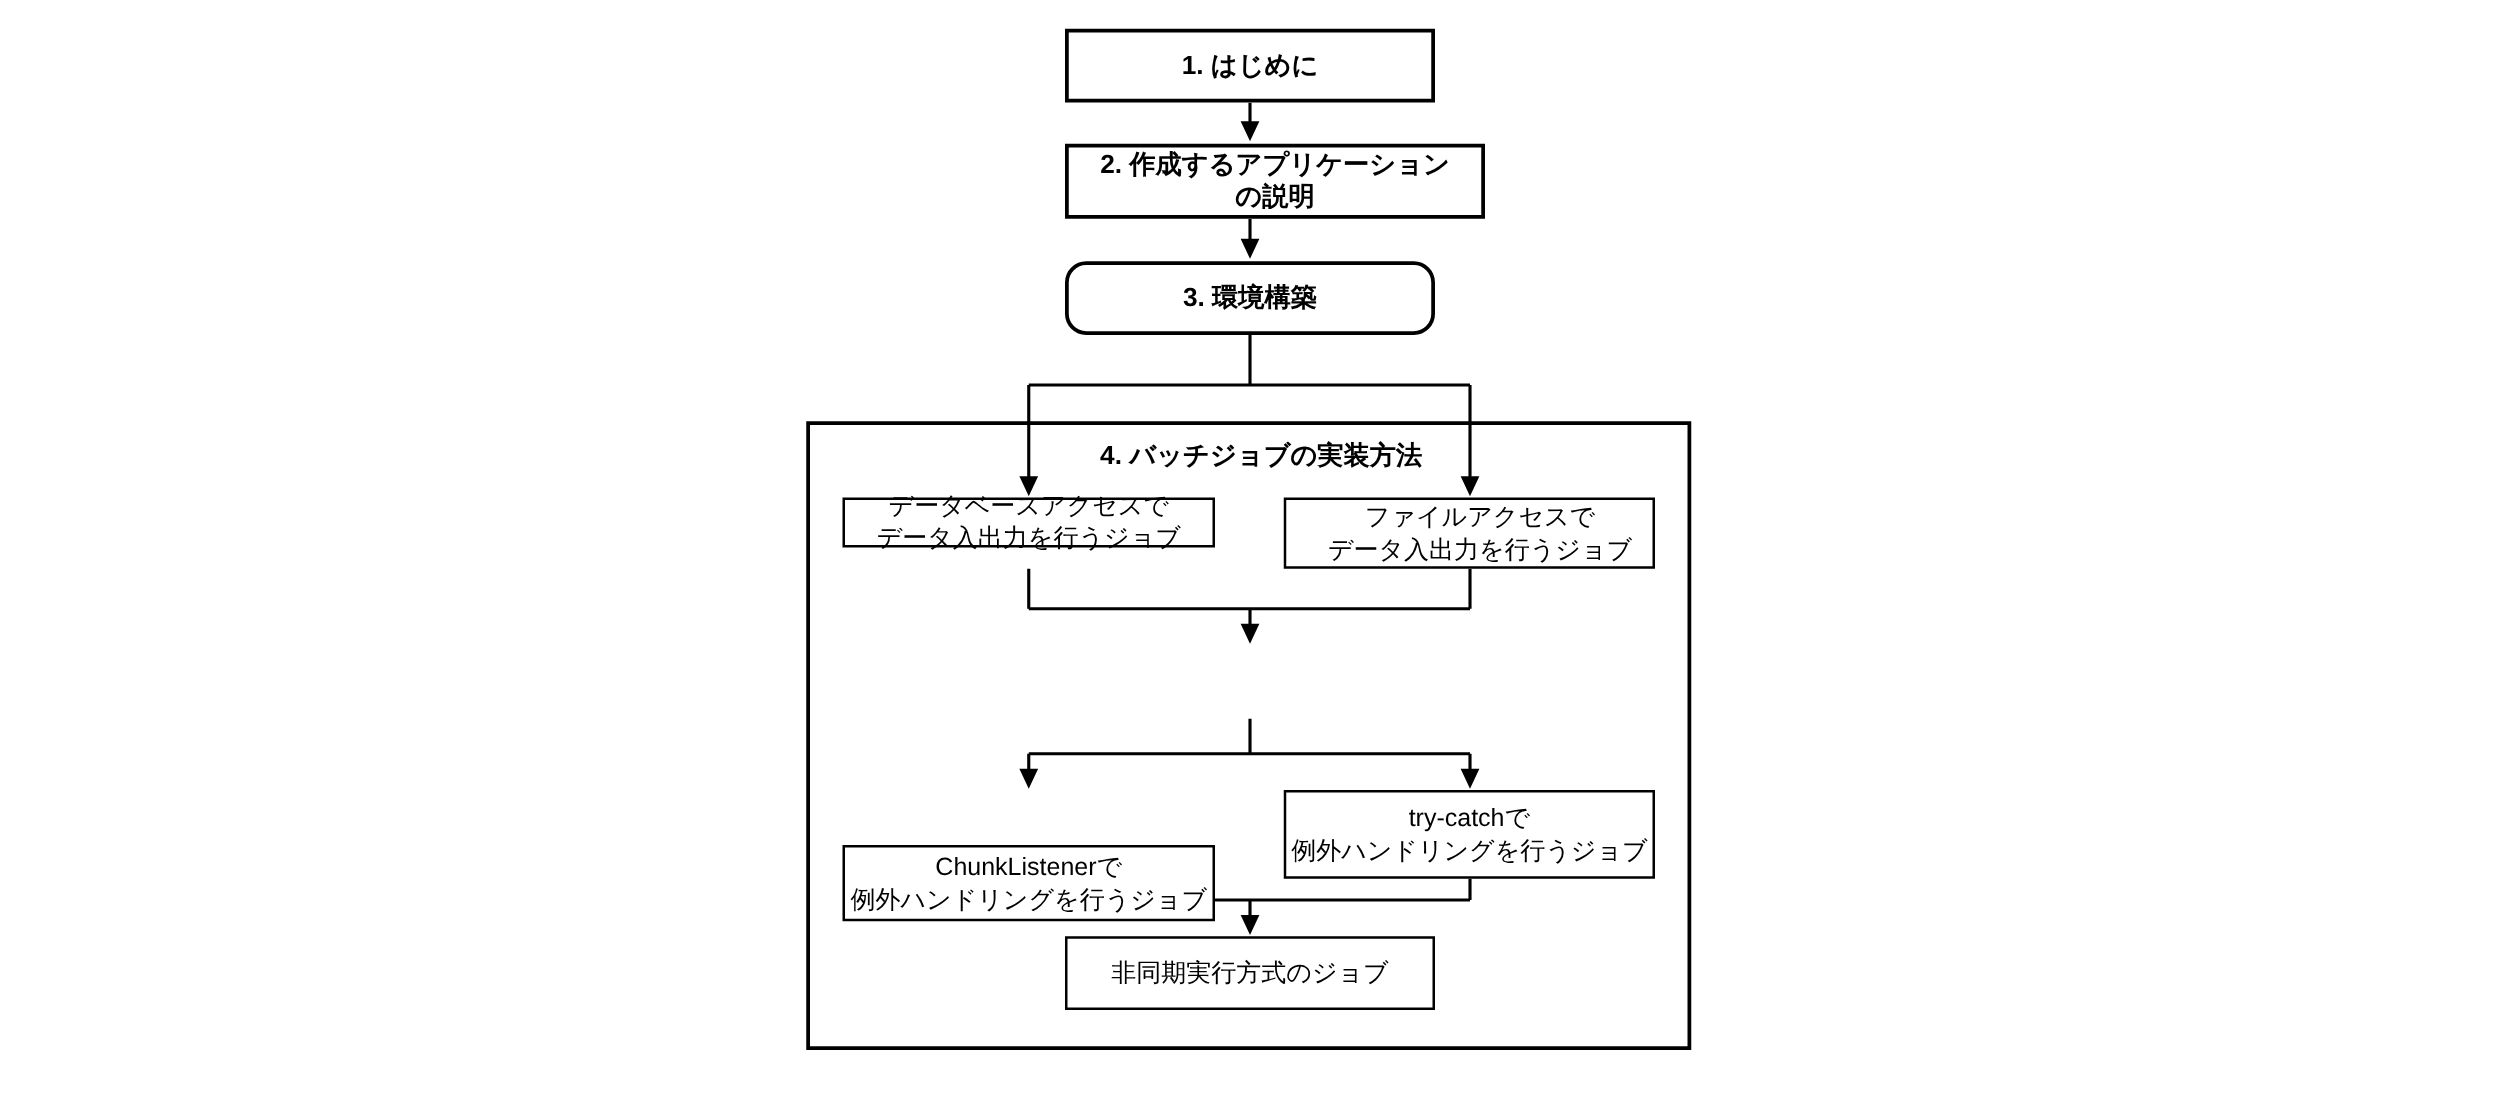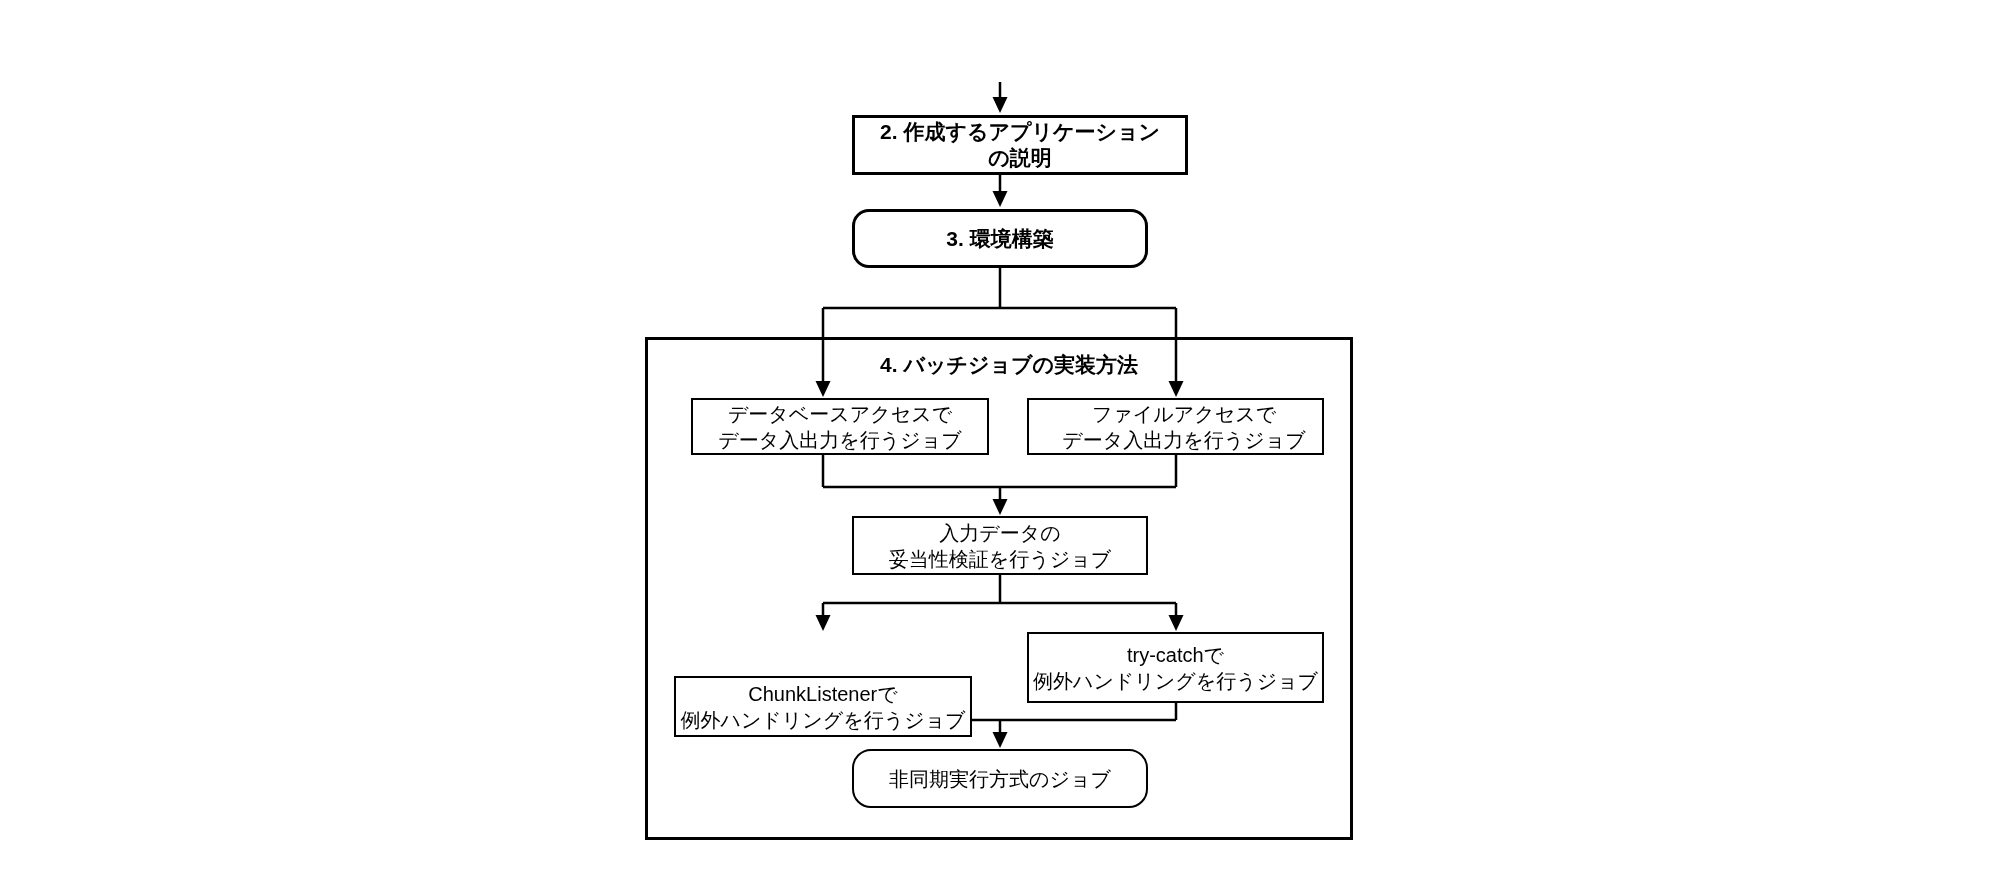--- a/index.html
+++ b/index.html
@@ -106,52 +106,51 @@
     </g>
     <g>
       <path d="M823 693 V720 M1176 693 V720 M823 720 H1176 M1000 720 V733"></path>
       <polygon points="1000,748 992.5,732 1007.5,732"></polygon>
     </g>
   </svg>
 
   <div class="group-box"></div>
   <div class="group-title">4. バッチジョブの実装方法</div>
 
+  <div class="node heavy" style="left:852px; top:23px; width:296px; height:59px;">
+    <span class="lbl">1. はじめに</span>
+  </div>
 
   <div class="node heavy" style="left:852px; top:115px; width:336px; height:60px;">
     <span class="lbl">2. 作成するアプリケーション
 の説明</span>
   </div>
 
   <div class="node heavy" style="left:852px; top:209px; width:296px; height:59px;border-radius:17px;">
     <span class="lbl">3. 環境構築</span>
   </div>
 
-  <div class="node" style="left:674px; top:398px; width:298px; height:57px;margin-left:17px;">
+  <div class="node" style="left:674px; top:398px; width:298px; height:40px;">
     <span class="lbl">データベースアクセスで
 データ入出力を行うジョブ</span>
   </div>
 
   <div class="node" style="left:1027px; top:398px; width:297px; height:57px;padding-left:17px;">
     <span class="lbl">ファイルアクセスで
 データ入出力を行うジョブ</span>
   </div>
 
-  <div class="node" style="left:852px; top:516px; width:296px; height:59px;">
-    <span class="lbl">入力データの
-妥当性検証を行うジョブ</span>
-  </div>
 
   <div class="node" style="left:674px; top:632px; width:298px; height:61px;margin-top:44px;">
     <span class="lbl">ChunkListenerで
 例外ハンドリングを行うジョブ</span>
   </div>
 
   <div class="node" style="left:1027px; top:632px; width:297px; height:71px;">
     <span class="lbl">try-catchで
 例外ハンドリングを行うジョブ</span>
   </div>
 
-  <div class="node" style="left:852px; top:749px; width:296px; height:59px;border-radius:19px;">
+  <div class="node" style="left:852px; top:749px; width:296px; height:59px;">
     <span class="lbl">非同期実行方式のジョブ</span>
   </div>
 
 </div>
 
 </body></html>

